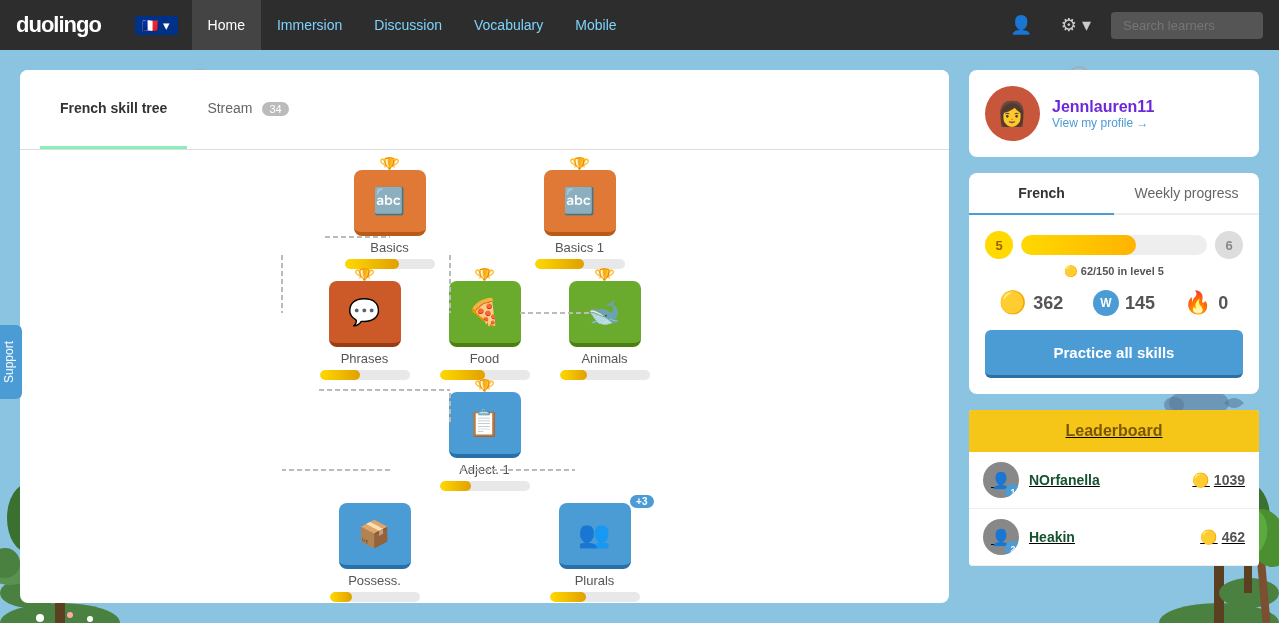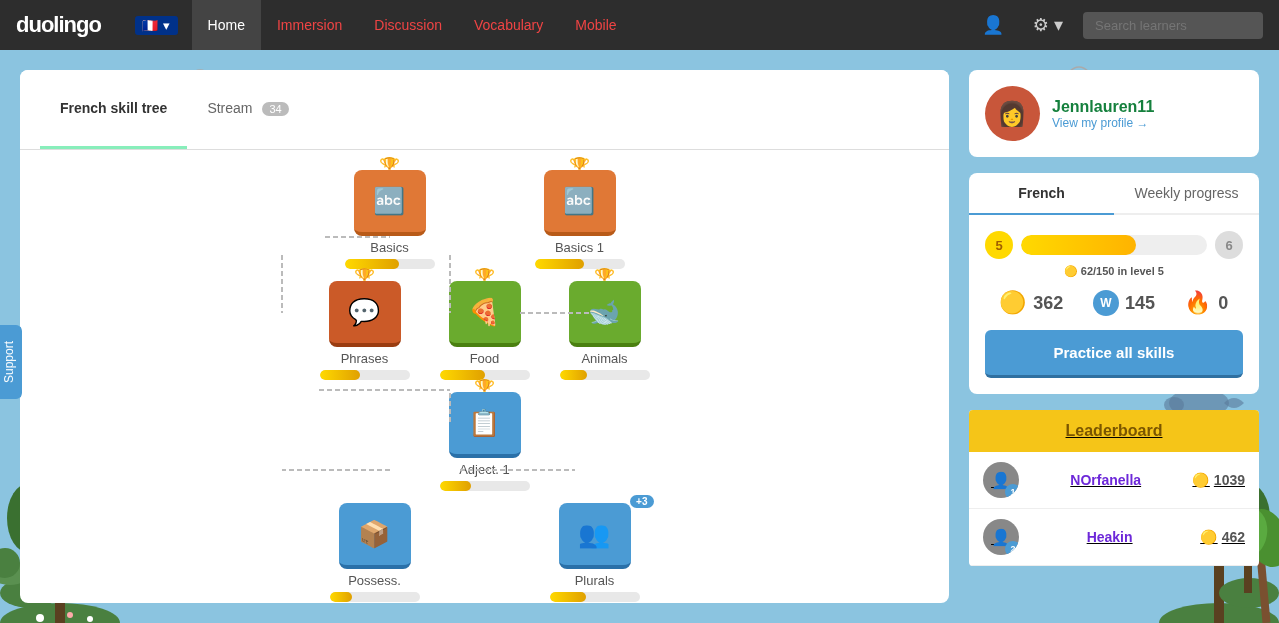--- a/index.html
+++ b/index.html
@@ -4,25 +4,25 @@
   <style>
     * { box-sizing: border-box; margin: 0; padding: 0; }
     body { font-family: 'Helvetica Neue', Arial, sans-serif; background: #8bc4e0; width: 1279px; height: 623px; overflow: hidden; position: relative; }
 
     
     .navbar { position: relative; z-index: 10; background: #2d2d2d; height: 50px; display: flex; align-items: center; padding: 0 16px; gap: 4px; }
     .navbar-logo { display: flex; align-items: center; margin-right: 20px; }
     .navbar-logo-text { color: white; font-size: 22px; font-weight: bold; letter-spacing: -1px; }
     .navbar-flag { background: #003189; color: white; padding: 2px 8px; border-radius: 3px; font-size: 13px; margin-left: 10px; cursor: pointer; display: flex; align-items: center; gap: 4px; }
     .navbar-links { display: flex; align-items: center; height: 100%; margin-left: 10px; }
-    .navbar-link { color: #ef4444; text-decoration: none; padding: 0 16px; height: 100%; display: flex; align-items: center; font-size: 14px; cursor: pointer; }
+    .navbar-link { color: #7dd3fc; text-decoration: none; padding: 0 16px; height: 100%; display: flex; align-items: center; font-size: 14px; cursor: pointer; }
     .navbar-link.active { background: #444; color: white; }
     .navbar-right { margin-left: auto; display: flex; align-items: center; gap: 12px; }
     .navbar-icon-btn { color: #ccc; font-size: 18px; cursor: pointer; background: none; border: none; padding: 4px 8px; }
-    .search-box { background: #555; border: none; border-radius: 4px; padding: 6px 12px; color: #ccc; font-size: 13px; width: 180px; outline: none; }
+    .search-box { background: #555; border: none; border-radius: 4px; padding: 6px 12px; color: #ccc; font-size: 13px; width: 152px; outline: none; }
 
     
     .main-area { position: relative; z-index: 5; display: flex; padding: 20px; gap: 20px; height: calc(100% - 50px); }
 
     
     .skill-panel { background: white; border-radius: 8px; flex: 1; padding: 0; overflow: hidden; position: relative; min-width: 600px; }
     .skill-panel-tabs { display: flex; border-bottom: 1px solid #ddd; padding: 0 20px; background: white; }
     .skill-tab { padding: 30px 20px; font-size: 14px; cursor: pointer; border-bottom: 3px solid transparent; color: #666; }
     .skill-tab.active { border-bottom-color: #8eb; color: #333; font-weight: bold; }
     .stream-badge { background: #bbb; color: white; border-radius: 10px; padding: 1px 7px; font-size: 11px; margin-left: 6px; }
@@ -32,21 +32,21 @@
     
     .locked-node { width: 145px; height: 65px; background: #e8e8e8; border-radius: 8px; display: flex; align-items: center; justify-content: center; gap: 15px; border: 1px solid #ddd; cursor: not-allowed; }
 
     
     .sidebar { width: 290px; flex-shrink: 0; display: flex; flex-direction: column; gap: 16px; }
 
     
     .profile-card { background: white; border-radius: 8px; padding: 16px; display: flex; align-items: center; gap: 12px; }
     .avatar { width: 55px; height: 55px; border-radius: 50%; background: #c8563a; display: flex; align-items: center; justify-content: center; font-size: 24px; overflow: hidden; flex-shrink: 0; }
     .profile-info { display: flex; flex-direction: column; }
-    .profile-name { font-size: 16px; font-weight: bold; color: #15803d; }
+    .profile-name { font-size: 16px; font-weight: bold; color: #6d28d9; }
     .profile-link { font-size: 12px; color: #4b9bd4; cursor: pointer; text-decoration: none; }
 
     
     .stats-card { background: white; border-radius: 8px; overflow: hidden; }
     .stats-tabs { display: flex; }
     .stats-tab { flex: 1; text-align: center; padding: 12px; font-size: 14px; cursor: pointer; color: #666; border-bottom: 2px solid #eee; }
     .stats-tab.active { color: #333; border-bottom-color: #4b9bd4; font-weight: bold; }
     .stats-body { padding: 16px; }
     .xp-bar-container { display: flex; align-items: center; gap: 8px; margin-bottom: 6px; }
     .xp-level { background: #ffd900; color: #a06000; border-radius: 50%; width: 28px; height: 28px; display: flex; align-items: center; justify-content: center; font-size: 13px; font-weight: bold; flex-shrink: 0; }
@@ -64,21 +64,21 @@
     .stat-value { font-size: 18px; font-weight: bold; color: #555; }
     .strengthen-text { text-align: center; font-size: 14px; font-weight: bold; color: #555; margin-bottom: 10px; }
     .practice-btn { background: #4b9bd4; color: white; border: none; border-radius: 6px; padding: 14px; width: 100%; font-size: 15px; font-weight: bold; cursor: pointer; text-align: center; border-bottom: 3px solid #3070a0; }
 
     
     .leaderboard-card { background: white; border-radius: 4px; overflow: hidden; text-decoration: underline; }
     .leaderboard-header { background: #f5c518; padding: 12px; text-align: center; font-size: 16px; font-weight: bold; color: #7a5500; }
     .leaderboard-item { display: flex; align-items: center; gap: 10px; padding: 10px 14px; border-bottom: 1px solid #eee; }
     .lb-avatar { width: 36px; height: 36px; border-radius: 50%; background: #888; display: flex; align-items: center; justify-content: center; font-size: 16px; position: relative; overflow: hidden; }
     .lb-rank { position: absolute; bottom: -2px; right: -2px; background: #4b9bd4; color: white; border-radius: 50%; width: 16px; height: 16px; display: flex; align-items: center; justify-content: center; font-size: 9px; font-weight: bold; }
-    .lb-name { font-size: 14px; color: #6d28d9; font-weight: bold; cursor: pointer; flex: 1; text-align: center; }
+    .lb-name { font-size: 14px; color: #14532d; font-weight: bold; cursor: pointer; flex: 1; }
     .lb-score { display: flex; align-items: center; gap: 4px; font-size: 14px; font-weight: bold; color: #555; }
     .connector-line { stroke: #bbb; stroke-width: 2; fill: none; stroke-dasharray: 5,3; }
 
     .node-container { display: flex; flex-direction: column; align-items: center; position: relative; }
     .node-box { width: 72px; height: 66px; border-radius: 8px; display: flex; align-items: center; justify-content: center; font-size: 28px; cursor: pointer; position: relative; border-bottom: 4px solid rgba(0,0,0,0.2); }
     .node-label { font-size: 13px; color: #555; margin-top: 4px; text-align: center; }
     .node-bar { width: 90px; height: 10px; background: #e8e8e8; border-radius: 5px; margin-top: 4px; overflow: hidden; }
     .node-bar-fill { height: 100%; background: linear-gradient(to right, #ffd900, #e0a000); border-radius: 5px; }
     .node-trophy { position: absolute; top: -14px; left: 50%; transform: translateX(-50%); font-size: 17px; }
   </style>

